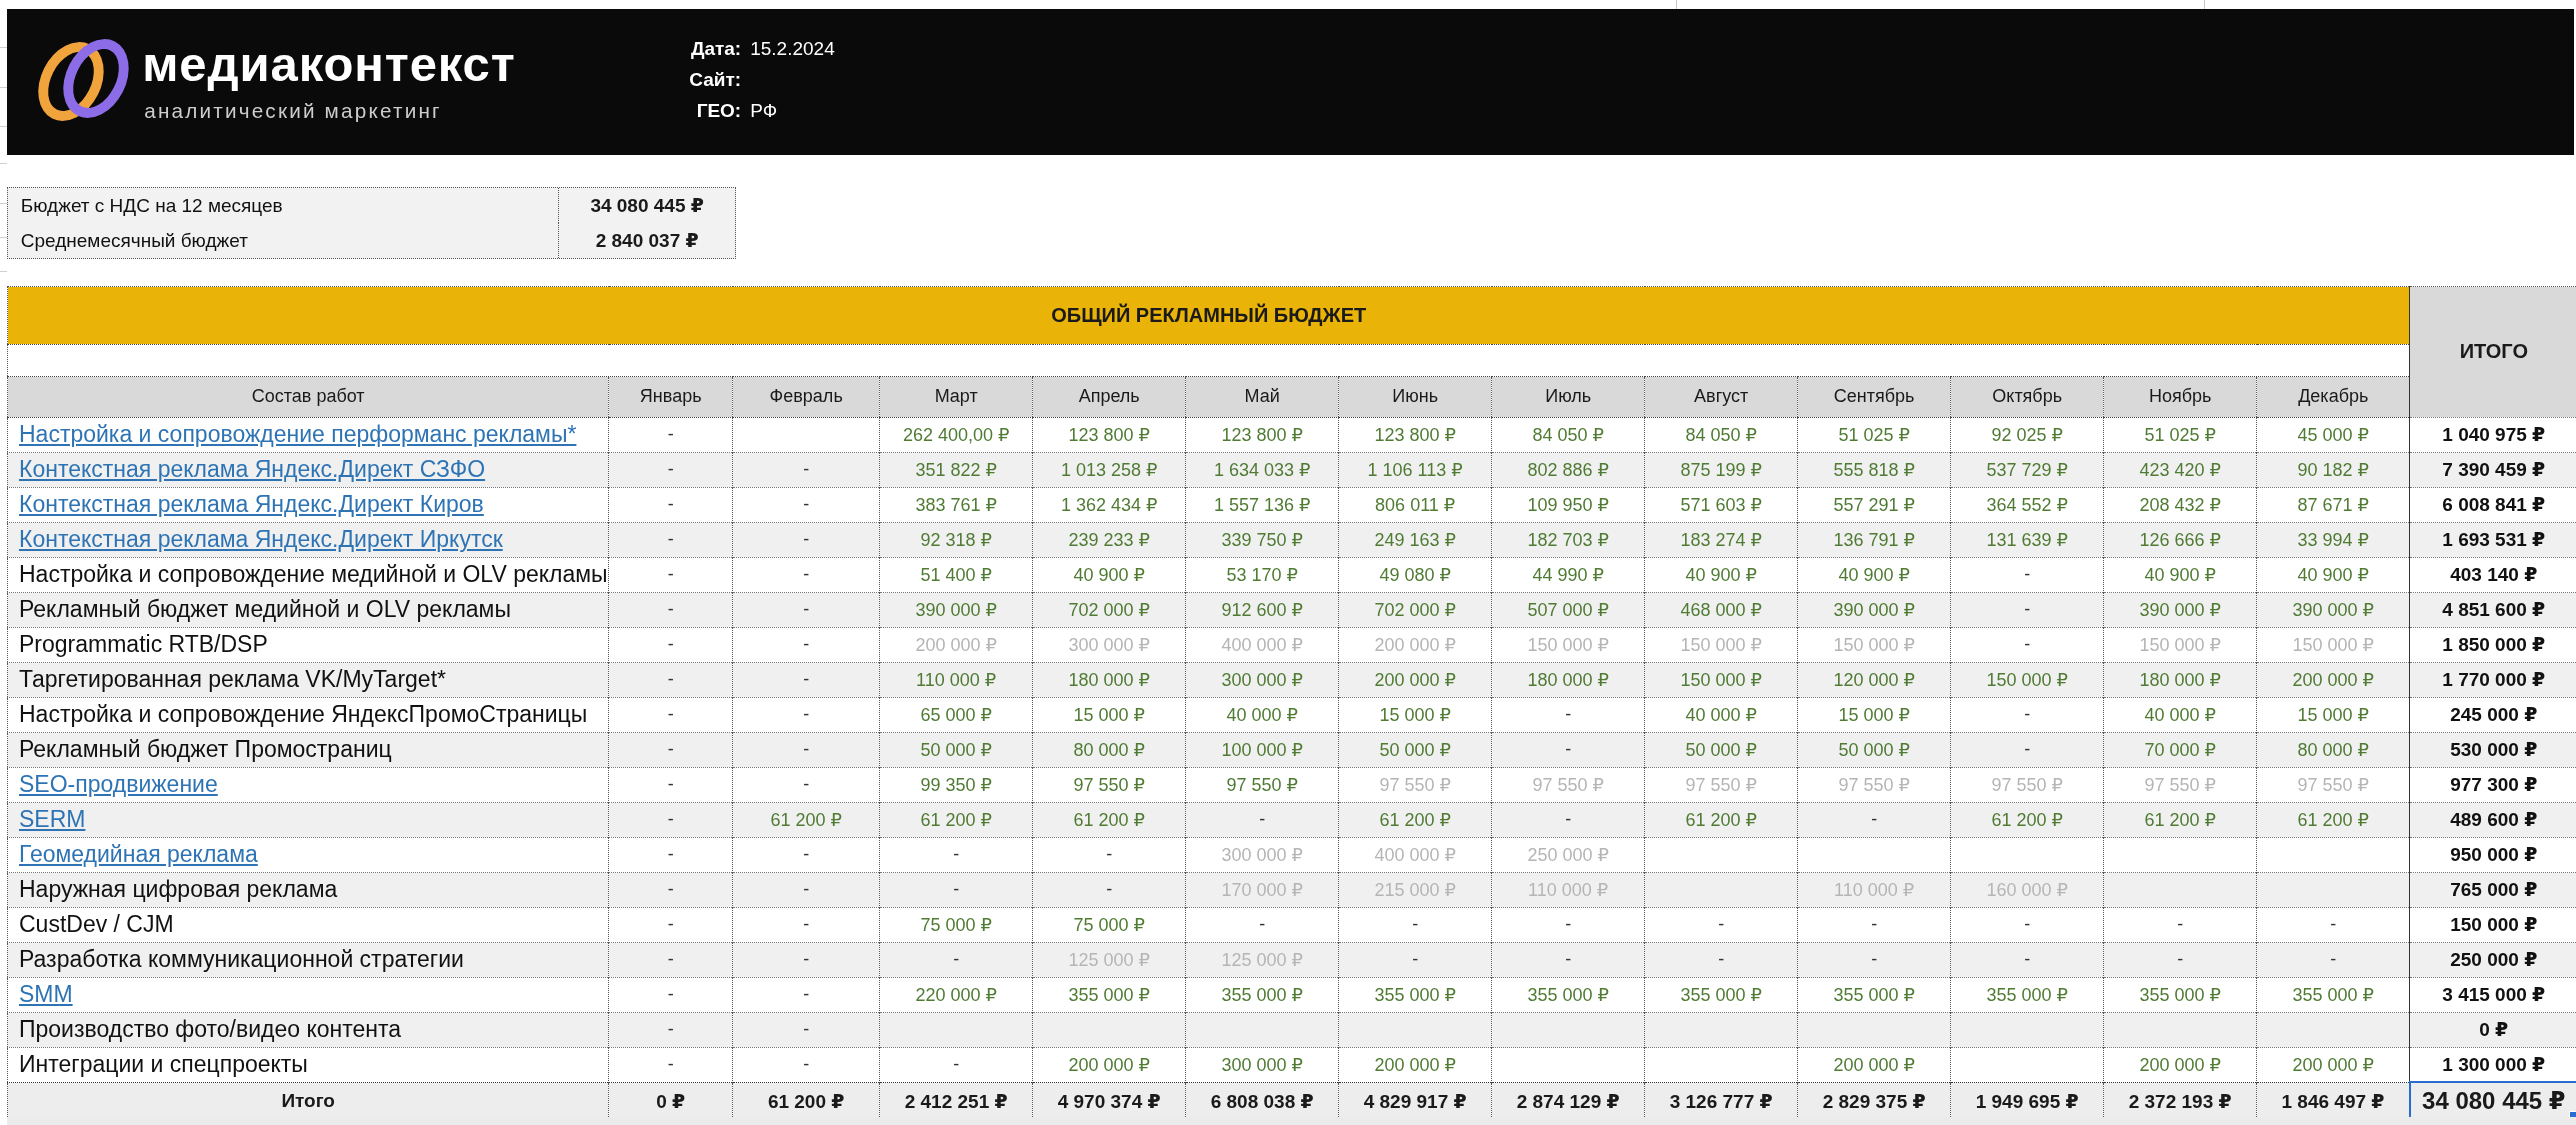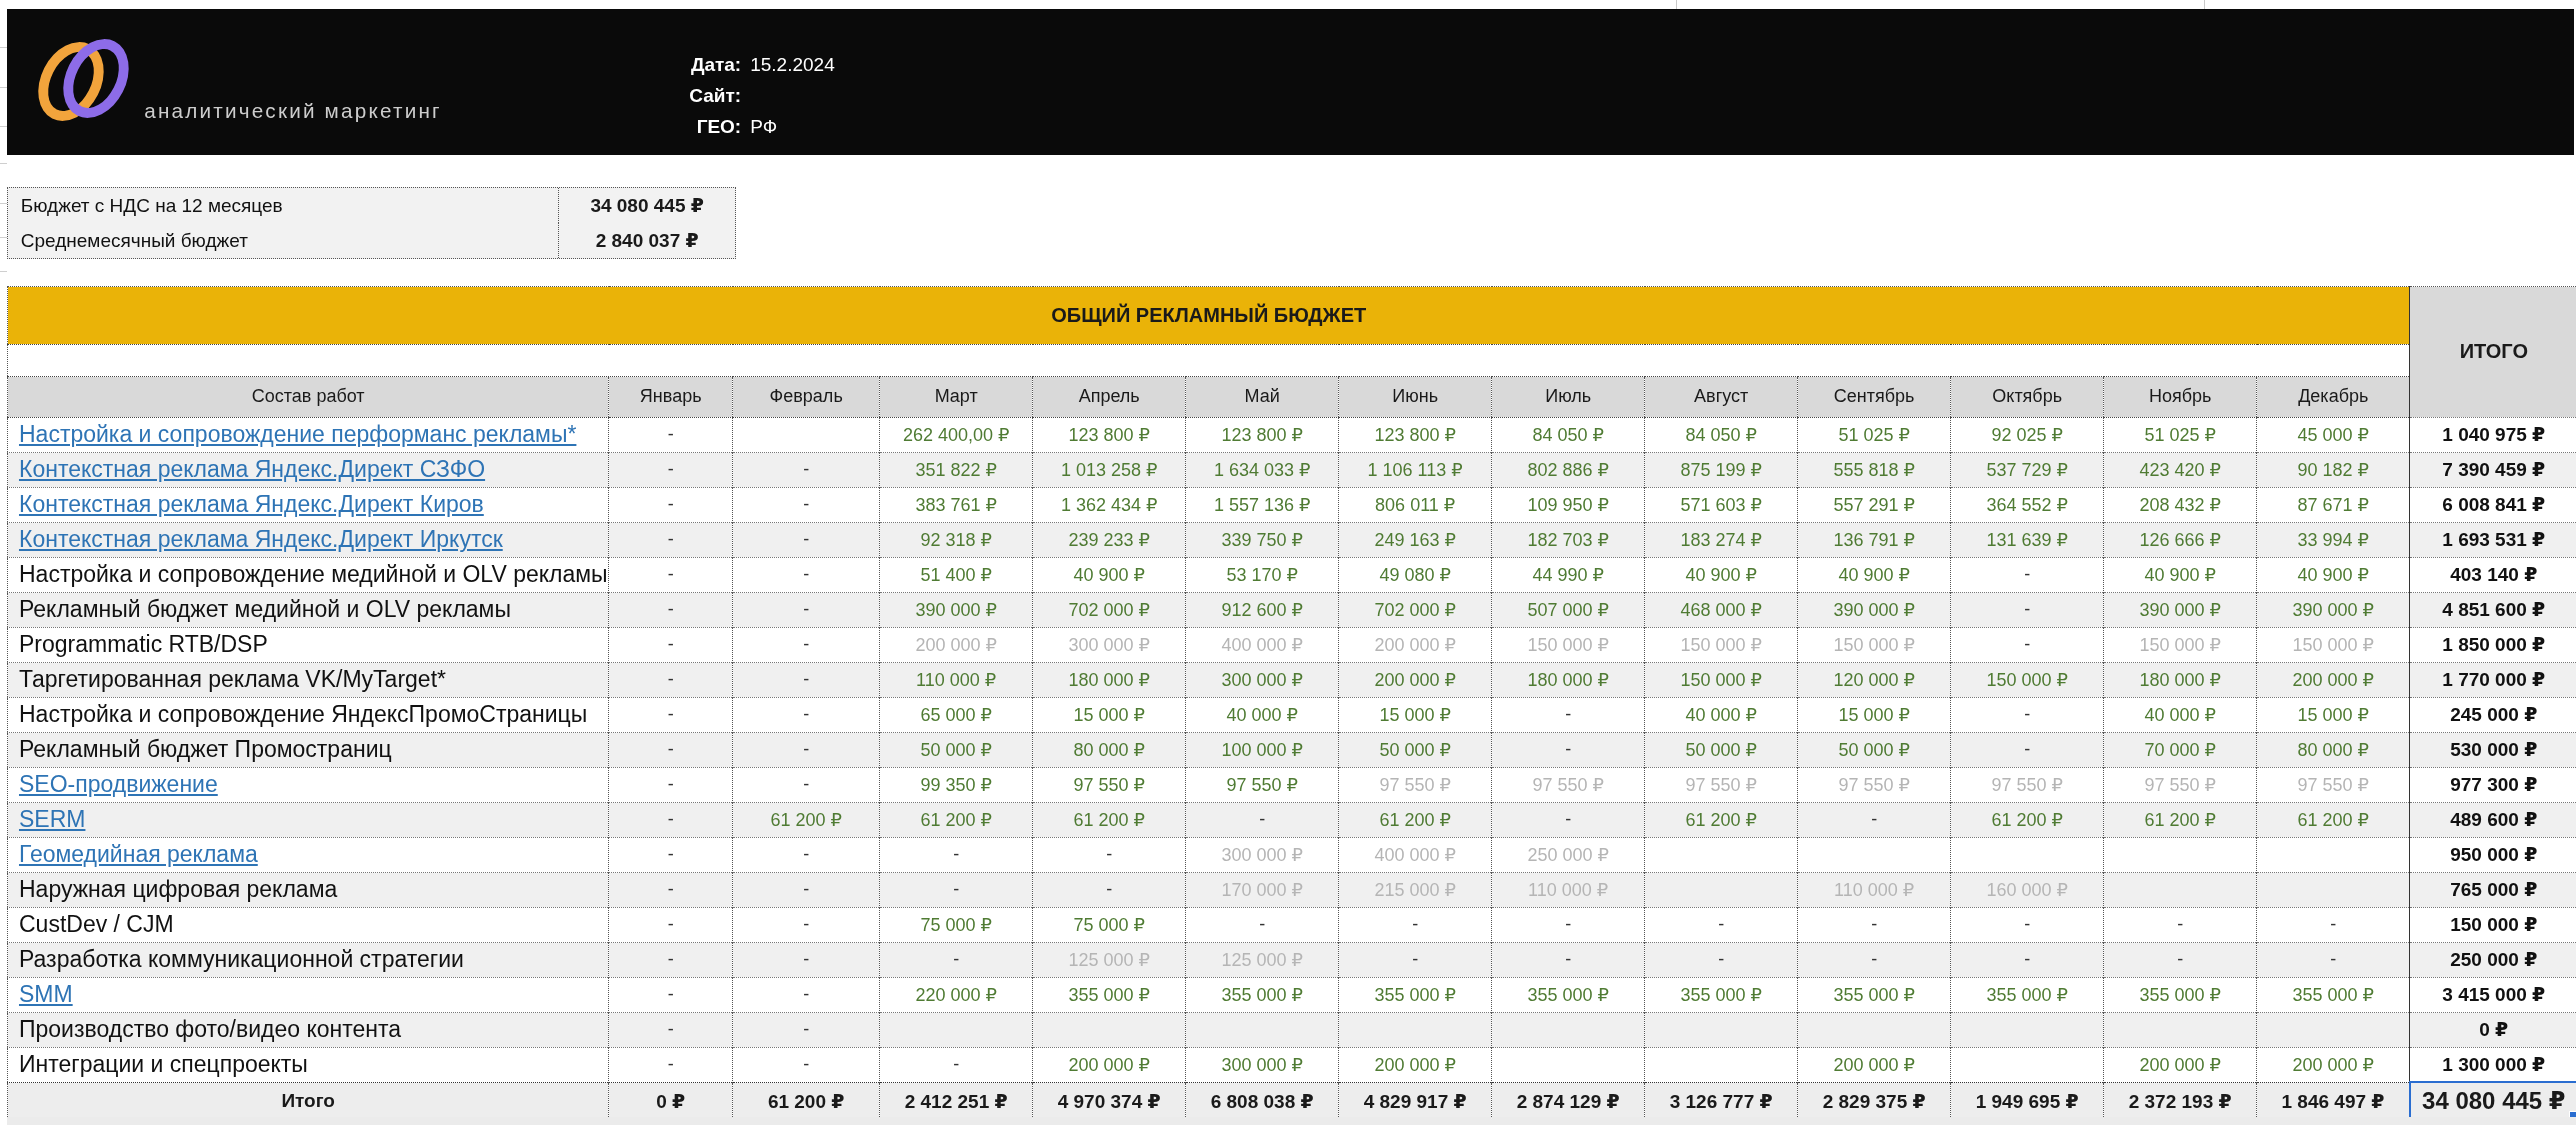--- a/index.html
+++ b/index.html
@@ -10,21 +10,21 @@
   .gutter-h{position:absolute;left:0;width:7.2px;height:0.9px;background:#cfcfcf;}
 
   
   .banner{position:absolute;left:7.2px;top:9px;width:2567px;height:146px;background:#0a0a0a;}
   .rings{position:absolute;left:32px;top:20px;width:126px;height:108px;}
   .ring{position:absolute;width:40px;height:63px;border-radius:50%;border:10px solid;}
   .ring.orange{left:1.8px;top:10.8px;border-color:#f2a43c;transform:rotate(27deg);}
   .ring.purple{left:27px;top:8px;border-color:#8d6ce8;transform:rotate(27deg);}
   .brand{position:absolute;left:135px;top:27px;font-size:49px;font-weight:bold;color:#fff;letter-spacing:0.9px;}
   .tagline{position:absolute;left:137px;top:90px;font-size:20.7px;color:#cdcdcd;letter-spacing:2.2px;}
-  .meta{position:absolute;left:678px;top:40px;}
+  .meta{position:absolute;left:678px;top:24px;}
   .meta-line{display:flex;line-height:31px;}
   .meta-label{display:inline-block;width:56px;text-align:right;font-weight:bold;color:#fff;font-size:19px;}
   .meta-value{margin-left:9px;color:#fff;font-size:19px;}
 
   
   .summary{position:absolute;left:7.2px;top:187px;width:729px;height:72px;background:#f2f2f2;border:0.9px dotted #555;box-sizing:border-box;}
   .summary-row{height:35px;display:flex;align-items:center;}
   .summary-label{padding-left:12.6px;font-size:19px;color:#111;flex:1;}
   .summary-value{width:176px;border-left:0.9px dotted #555;align-self:stretch;display:flex;align-items:center;justify-content:center;font-weight:bold;font-size:19px;}
 
@@ -66,20 +66,21 @@
 <div class="gutter-h" style="top:163px;"></div>
 <div class="gutter-h" style="top:203px;"></div>
 <div class="gutter-h" style="top:237px;"></div>
 <div class="gutter-h" style="top:271px;"></div>
 
 <div class="banner">
   <div class="rings">
     <span class="ring orange"></span>
     <span class="ring purple"></span>
   </div>
+  <div class="brand">медиаконтекст</div>
   <div class="tagline">аналитический маркетинг</div>
   <div class="meta">
     <div class="meta-line">
       <span class="meta-label">Дата:</span>
       <span class="meta-value">15.2.2024</span>
     </div>
     <div class="meta-line">
       <span class="meta-label">Сайт:</span>
       <span class="meta-value"></span>
     </div>

